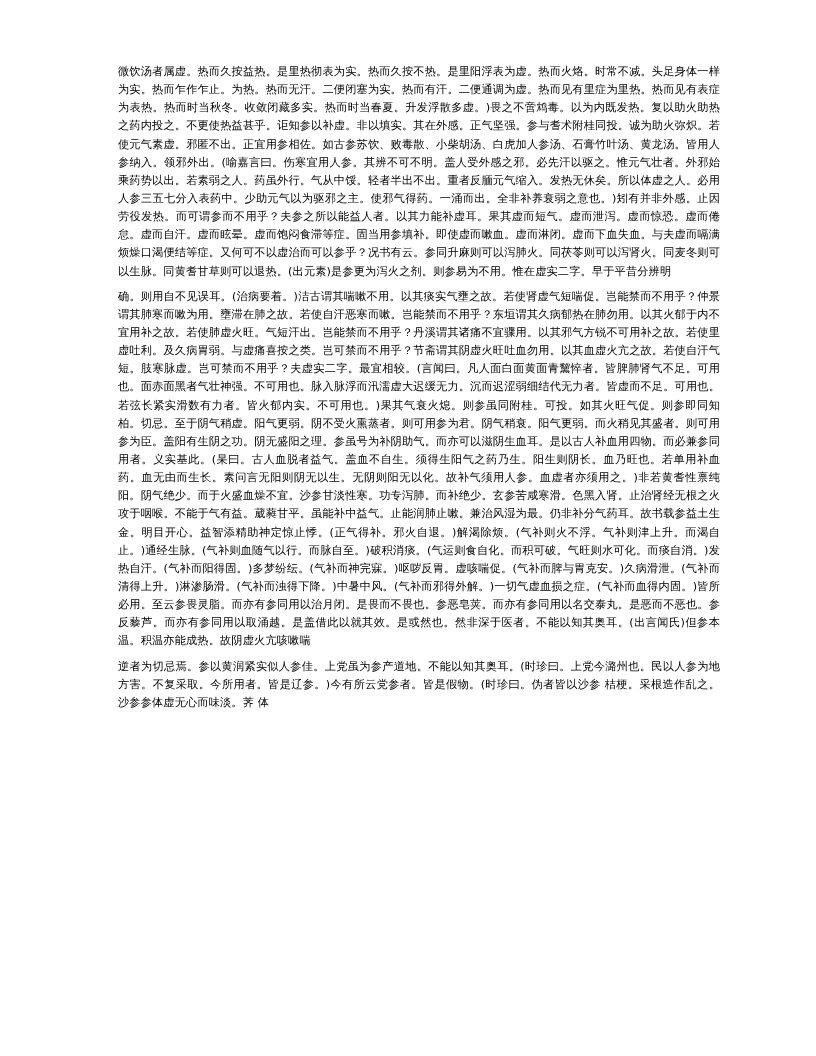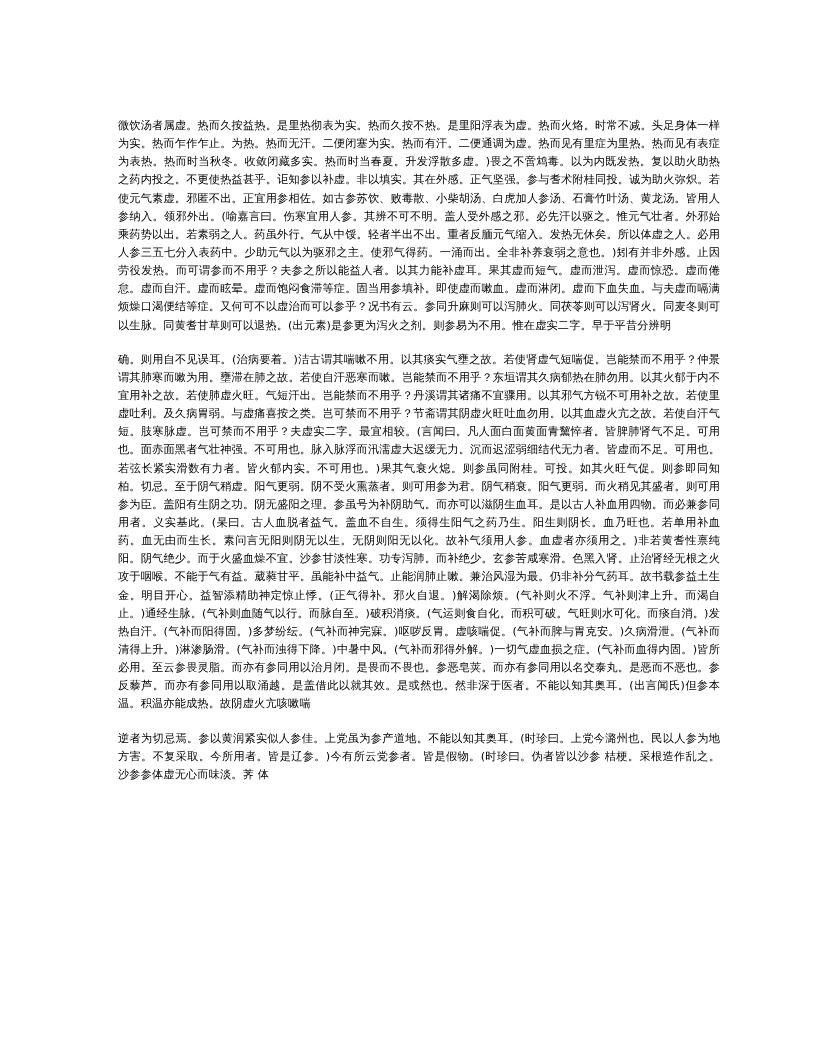--- a/index.html
+++ b/index.html
@@ -11,35 +11,35 @@
     width: 816px;
     height: 1056px;
     font-family: "DejaVu Sans", "Liberation Sans", sans-serif;
     color: #000000;
   }
   .page {
     position: relative;
     width: 816px;
     height: 776px;
     box-sizing: border-box;
-    padding: 117px 96px 96px 118px;
+    padding: 63px 96px 96px 118px;
   }
   .doc-body {
     font-size: 11.2px;
     line-height: 1.62;
     text-align: justify;
     letter-spacing: 0.15px;
   }
   .para {
     margin: 0 0 0 0;
     text-indent: 0;
     word-break: break-all;
   }
   .para + .para {
-    margin-top: 16px;
+    margin-top: 7px;
   }
   .para-gap {
     margin-top: 11px;
   }
 </style>
 </head>
 <body>
 
 <div class="page">
   <div class="doc-body">

